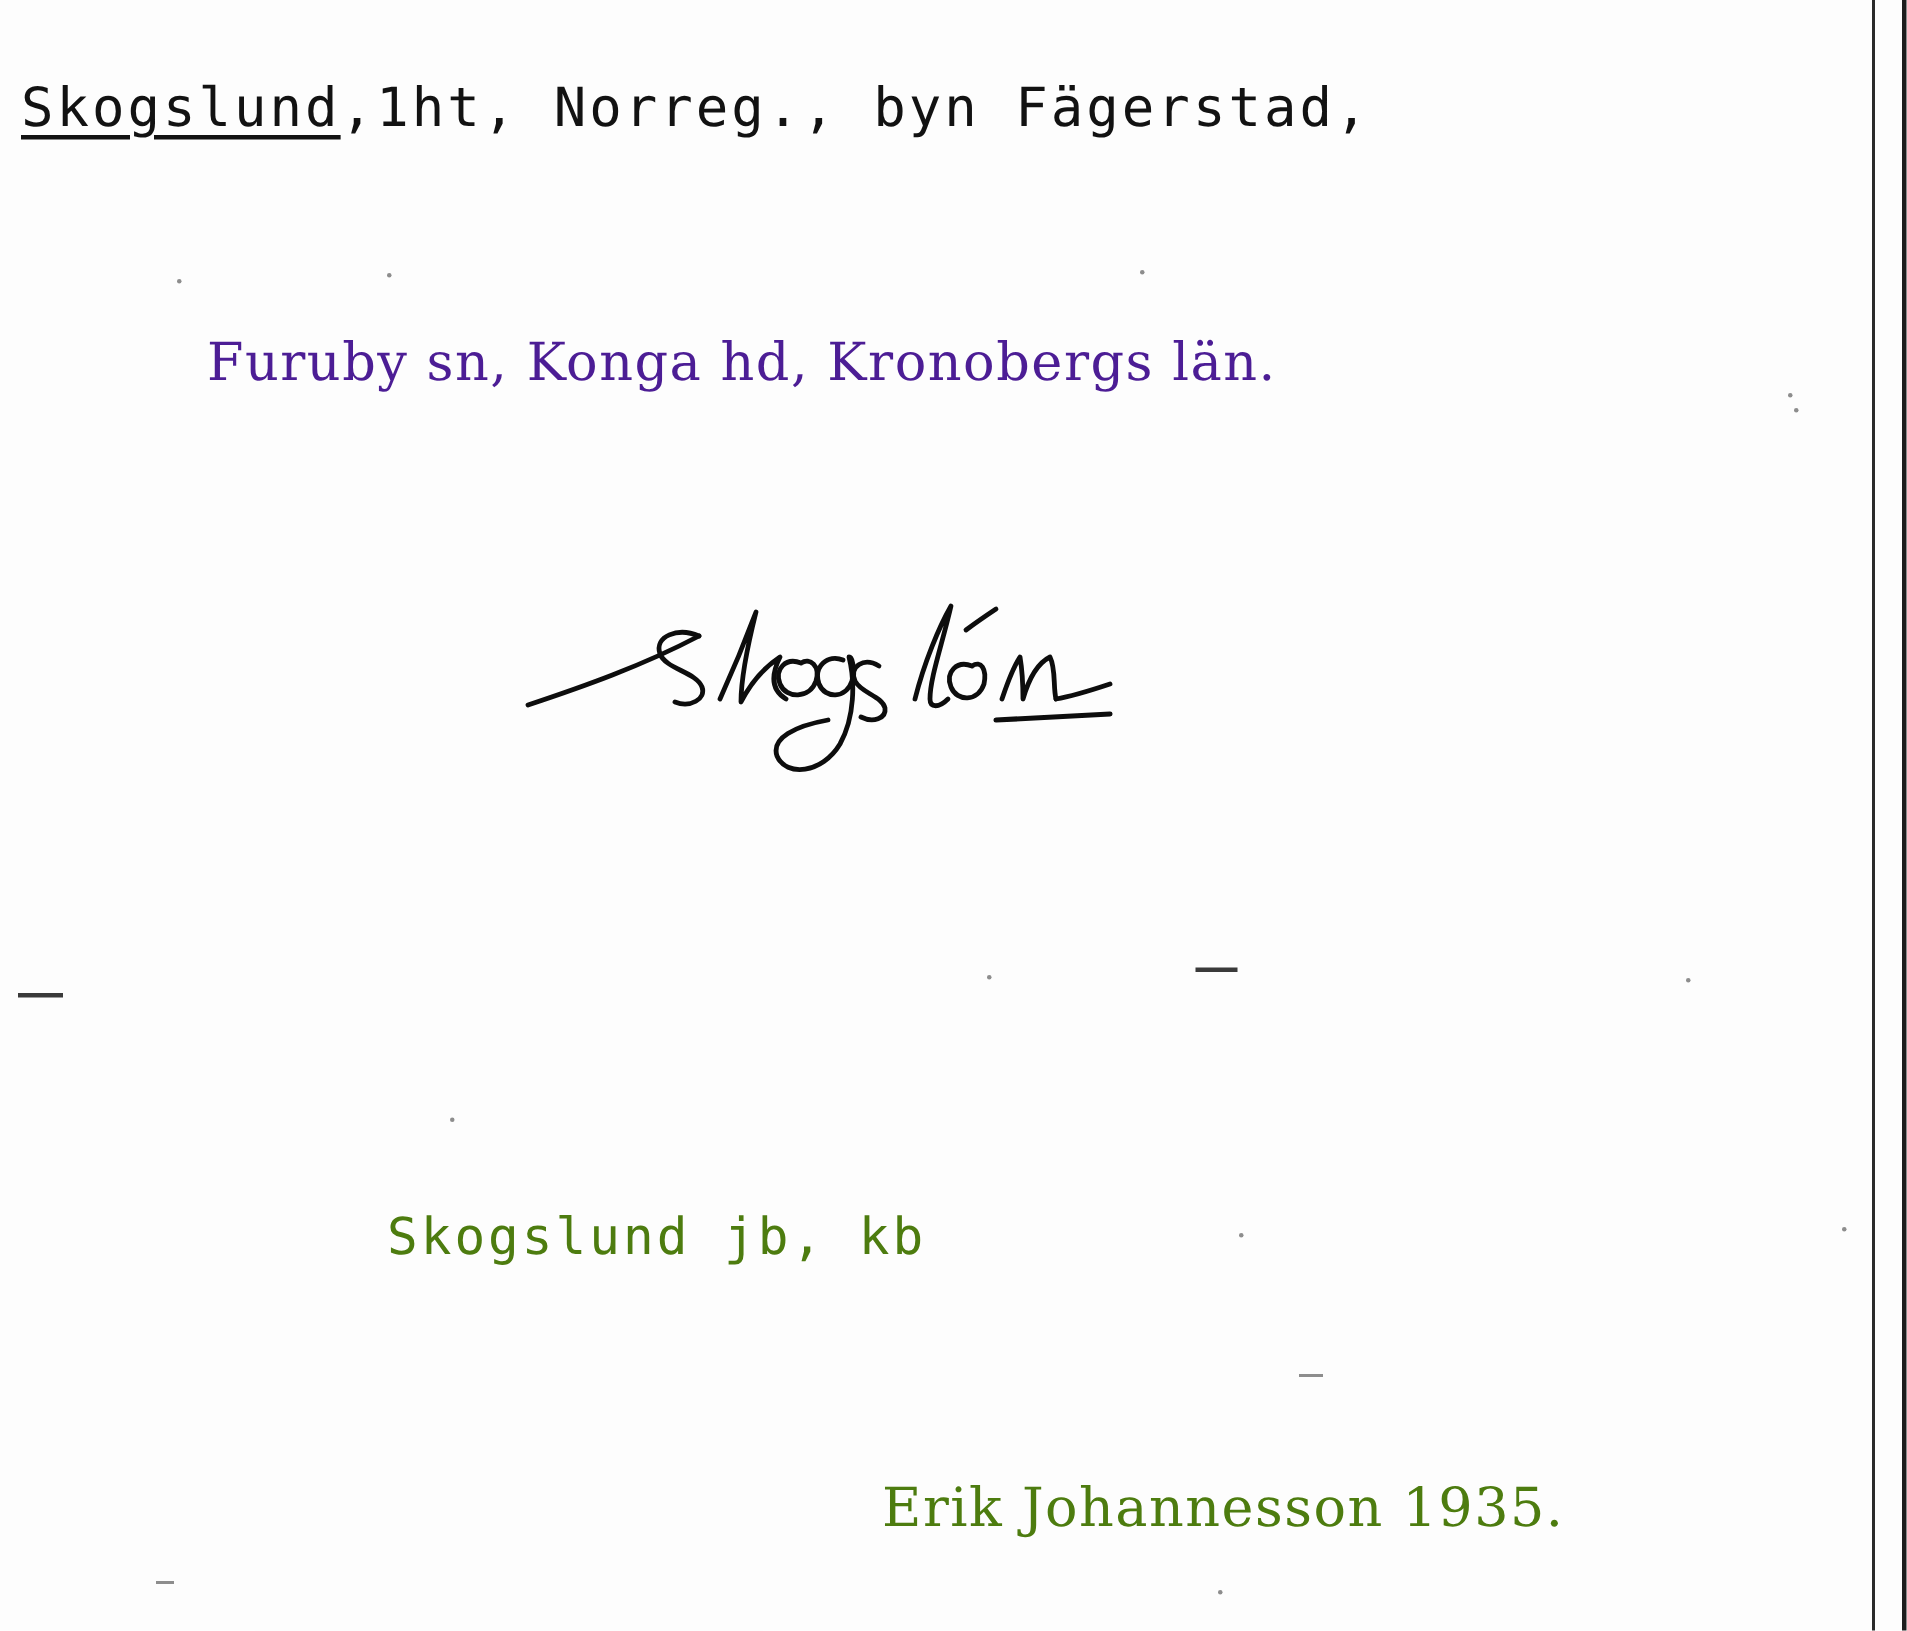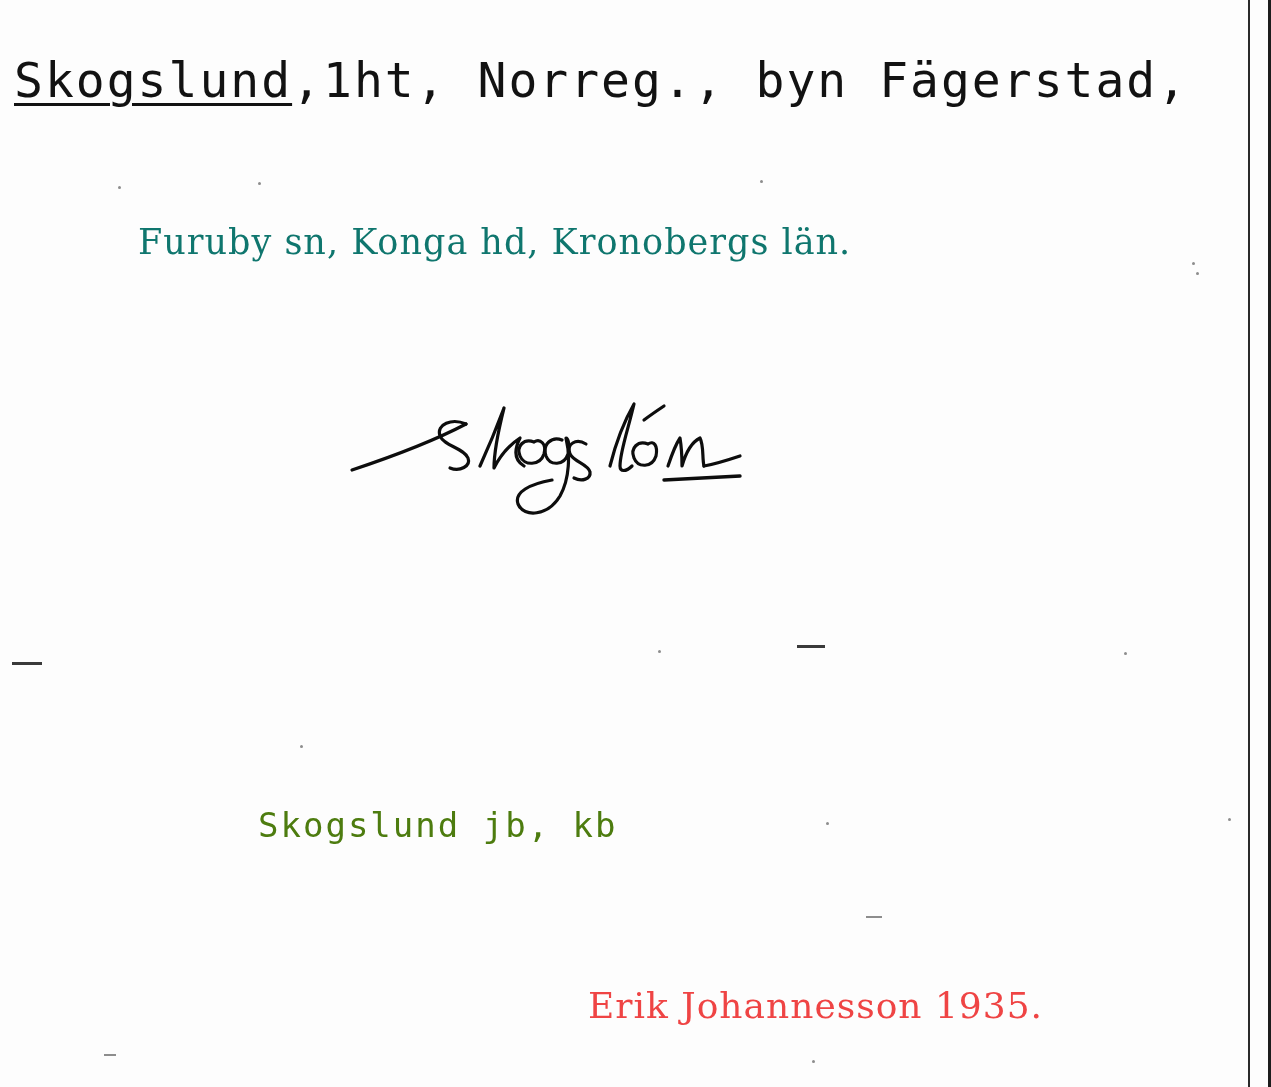--- a/index.html
+++ b/index.html
@@ -43,41 +43,41 @@
     height: 1087px;
     background: #1d1d1d;
   }
 
   
   .line-heading {
     position: absolute;
     left: 14px;
     top: 52px;
     font-family: "DejaVu Sans Mono", monospace;
-    font-size: 48px;
+    font-size: 36px;
     letter-spacing: 2px;
     white-space: nowrap;
     color: #121212;
   }
   .line-heading .underlined {
     text-decoration: underline;
     text-decoration-thickness: 3px;
     text-underline-offset: 6px;
   }
 
   
   .line-parish {
     position: absolute;
     left: 138px;
     top: 222px;
     font-family: "DejaVu Serif", serif;
     font-size: 35px;
     letter-spacing: 1px;
     white-space: nowrap;
-    color: #0f766e;
+    color: #4c1d95;
   }
 
   
   .handwriting {
     position: absolute;
     left: 348px;
     top: 380px;
     width: 420px;
     height: 150px;
   }
@@ -115,21 +115,21 @@
 
   
   .line-collector {
     position: absolute;
     left: 588px;
     top: 985px;
     font-family: "DejaVu Serif", serif;
     font-size: 36px;
     letter-spacing: 1px;
     white-space: nowrap;
-    color: #ef4444;
+    color: #4d7c0f;
   }
 </style>
 </head>
 <body>
 
 <div class="card">
 
   <div class="edge-line-outer"></div>
   <div class="edge-line-inner"></div>
 

